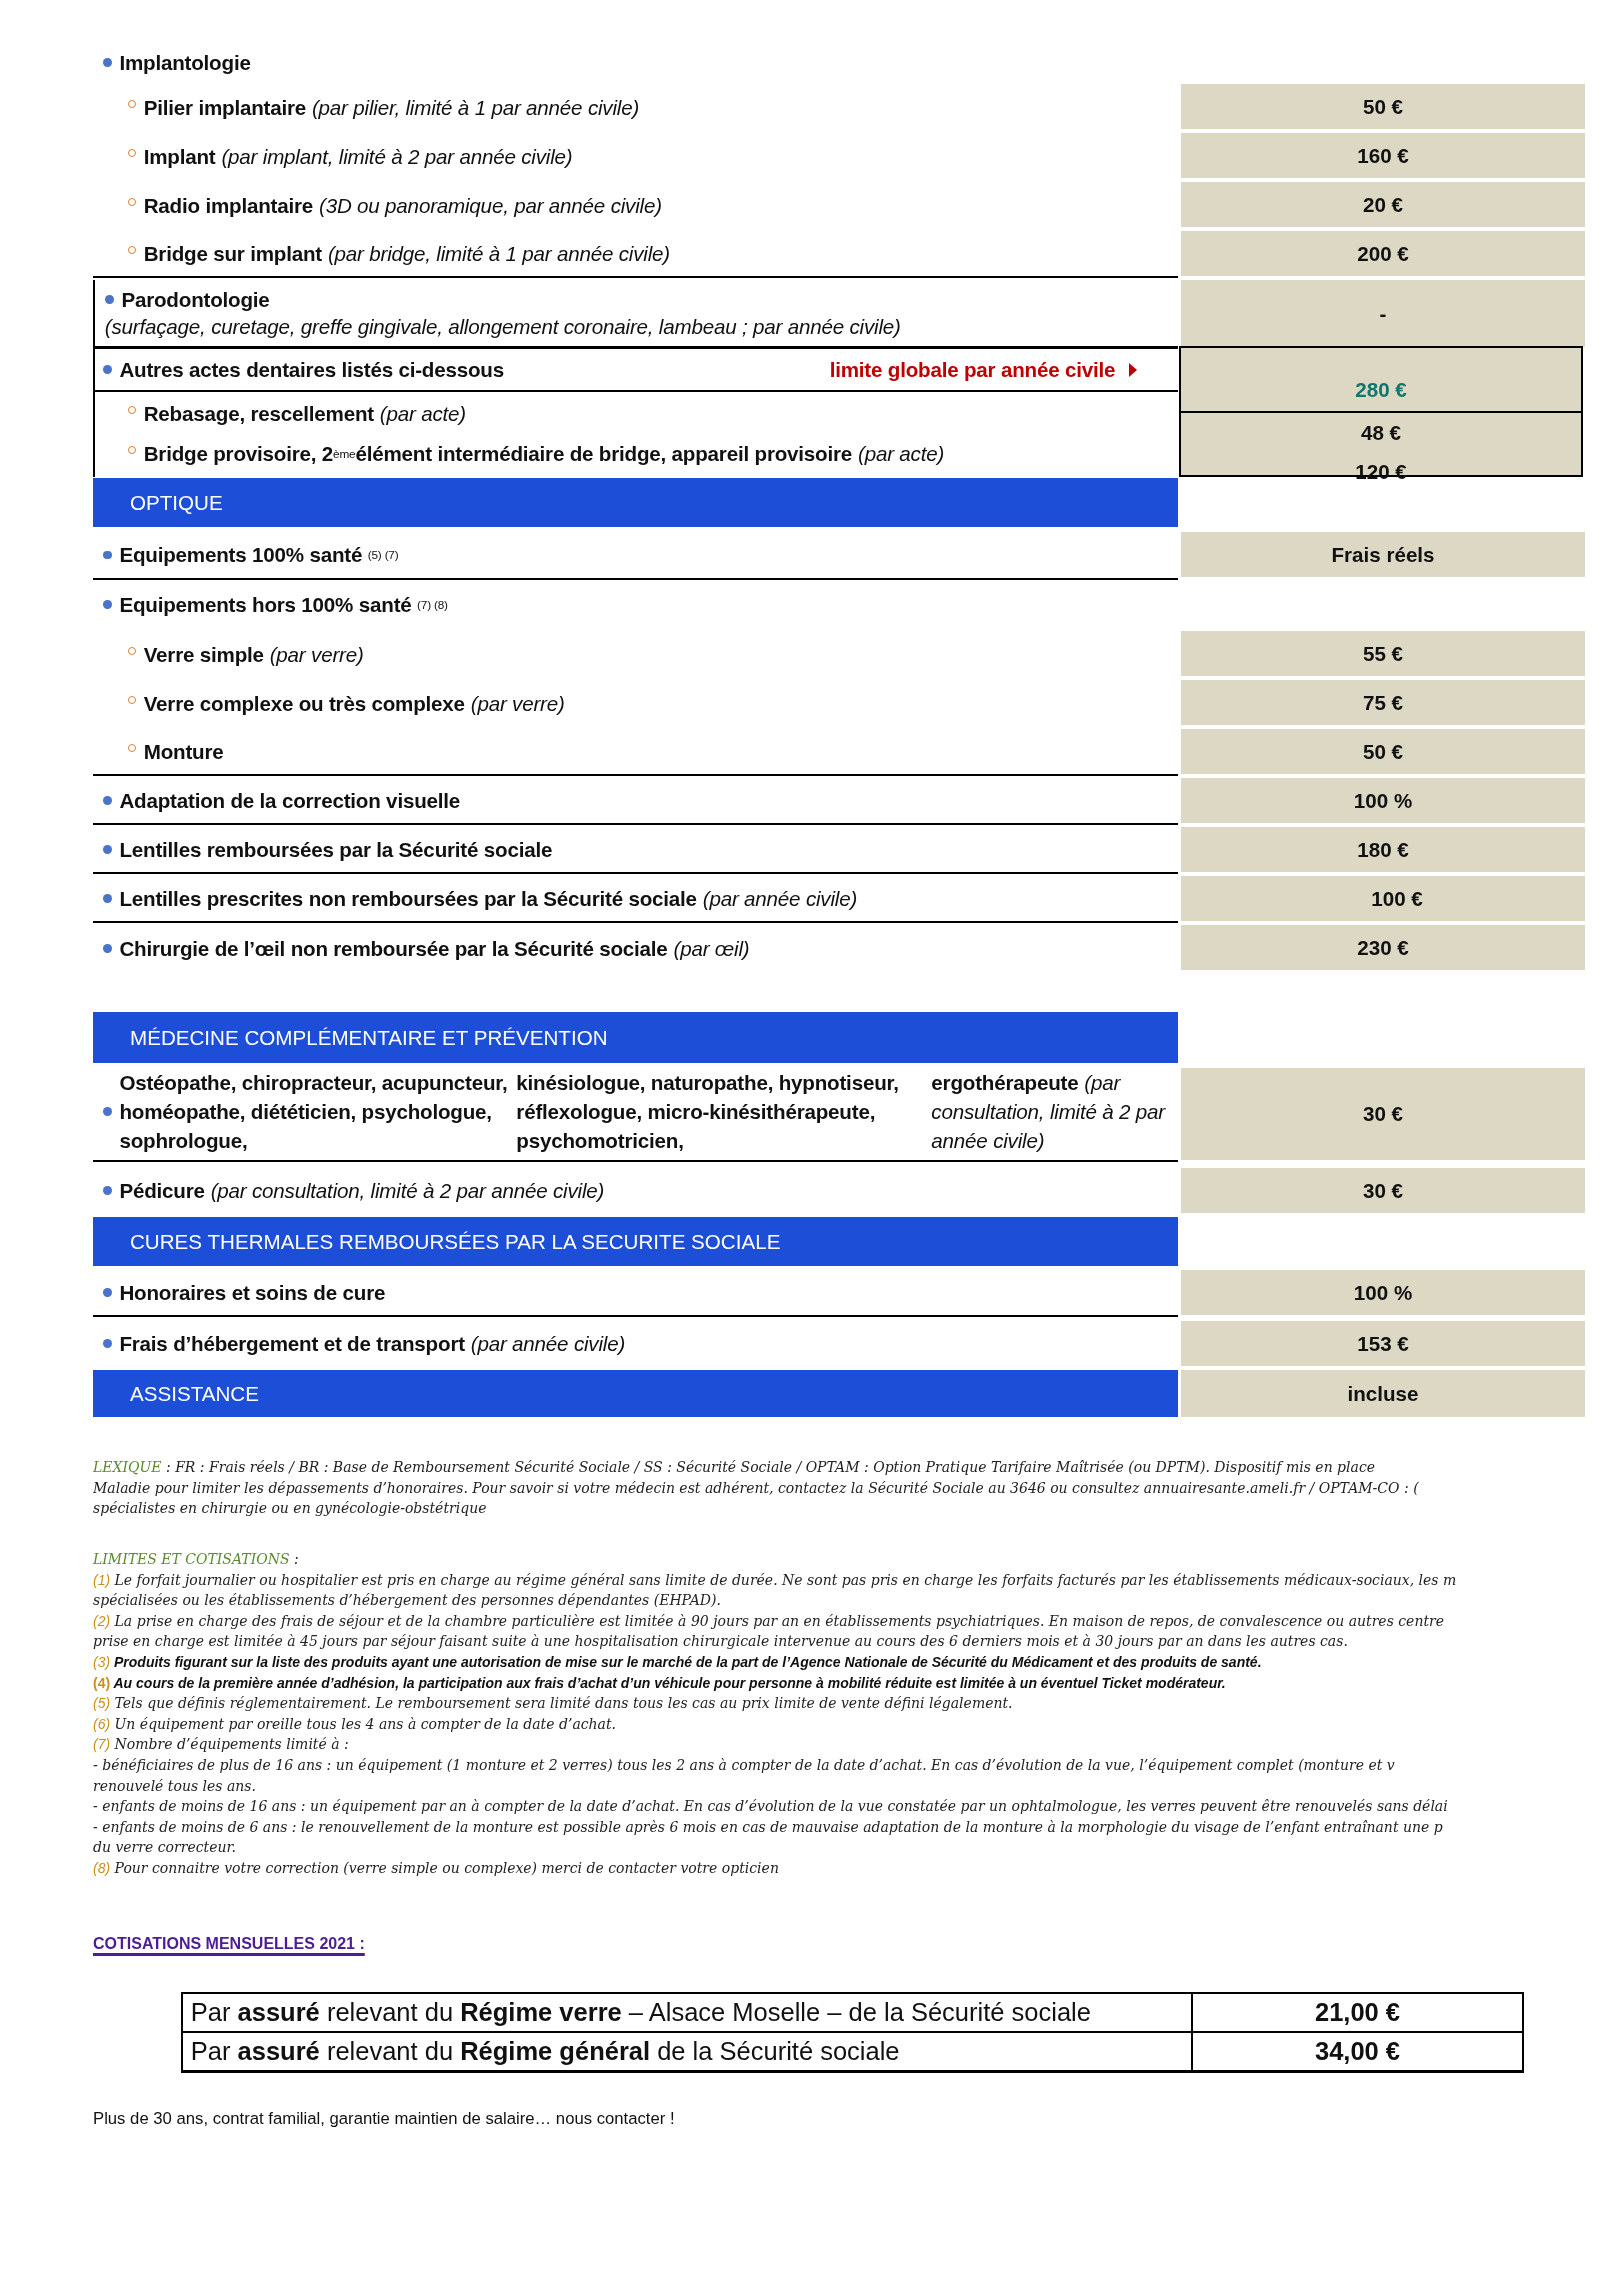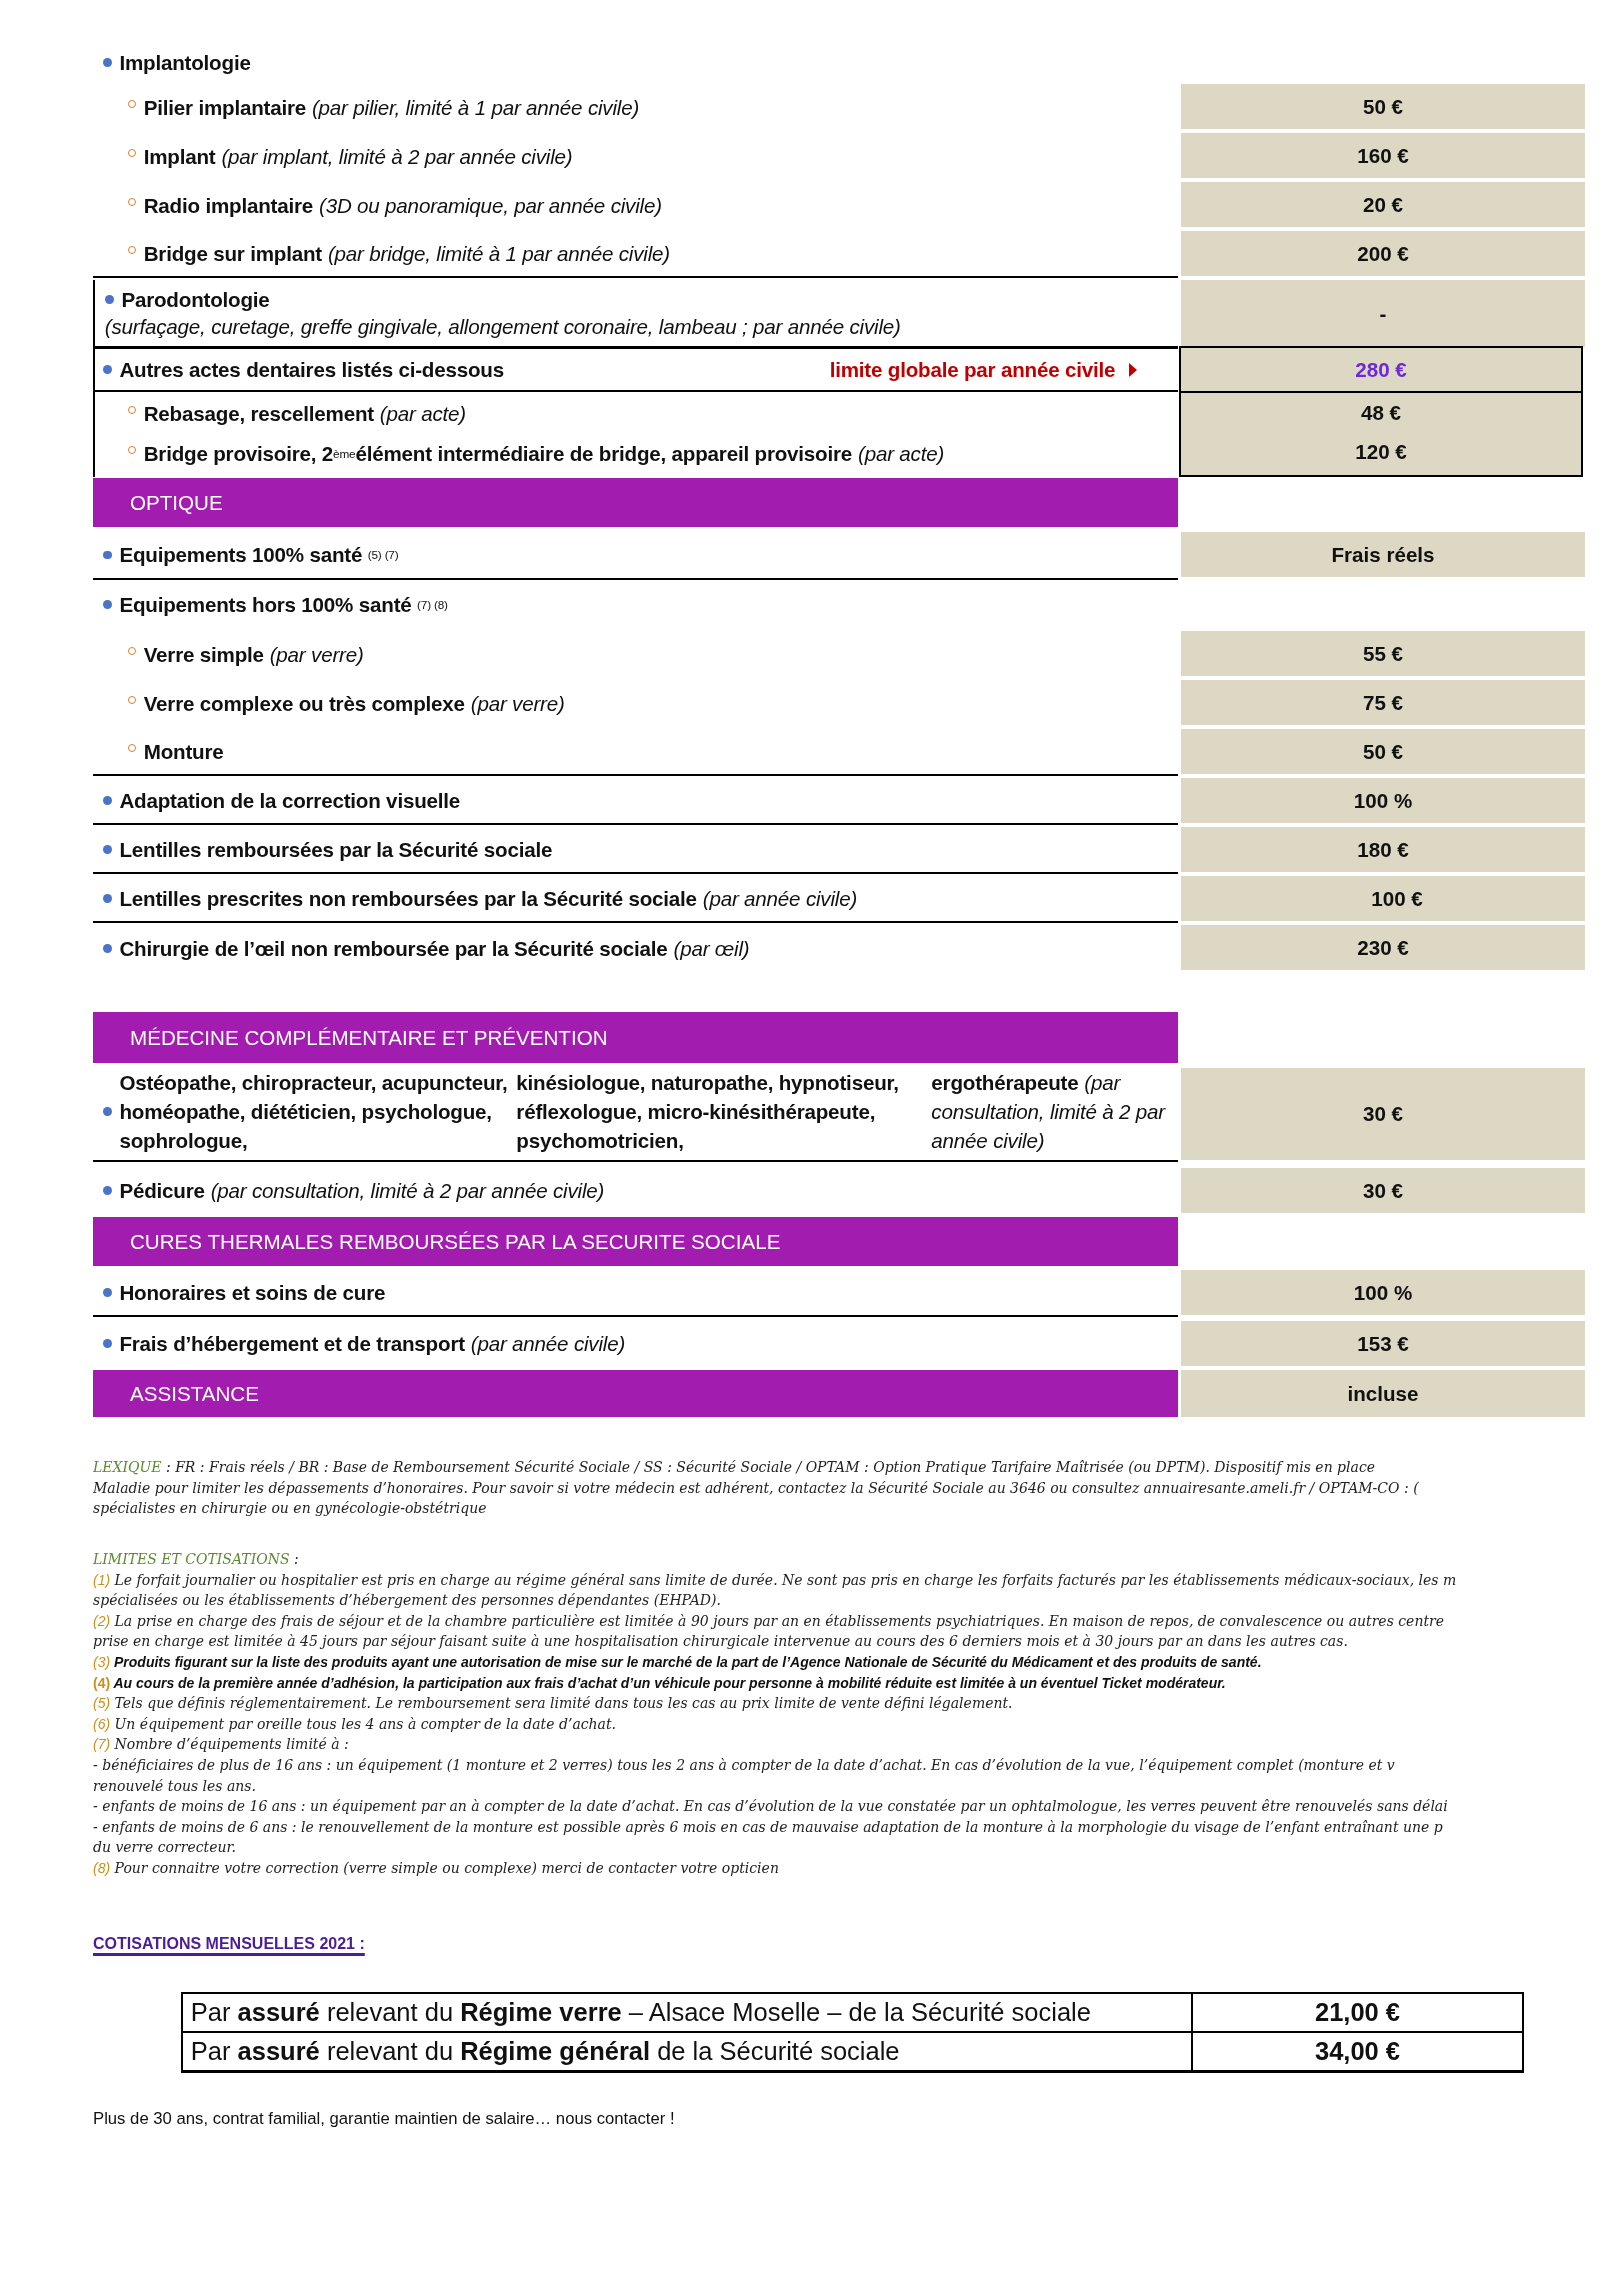--- a/index.html
+++ b/index.html
@@ -10,23 +10,23 @@
   .lab { position: relative; width: 1085px; box-sizing: border-box; font-size: 20.6px; font-weight: bold;
          display: flex; align-items: center; padding-left: 9.8px; letter-spacing: -0.2px; }
   .lab.sub { padding-left: 35px; }
   .lab.bl { border-bottom: 2.9px solid #000; }
   .val { position: absolute; left: 1088px; width: 404px; background: #ddd8c4; font-size: 20.6px;
          font-weight: bold; display: flex; align-items: center; justify-content: center; box-sizing: border-box; }
   .bul { display: inline-block; width: 8.8px; height: 8.8px; border-radius: 50%; background: #4a74c9; margin-right: 7.8px; flex: 0 0 auto; }
   .sbul { display: inline-block; width: 5.9px; height: 5.9px; border-radius: 50%; border: 1.5px solid #e07a2a; margin-right: 7.8px; flex: 0 0 auto; position: relative; top: -3.9px; }
   .it { font-style: italic; font-weight: normal; margin-left: 5.9px; }
   sup { font-size: 11.8px; font-weight: normal; }
-  .green { position: absolute; left: 0; width: 1085px; background: #a21caf; color: #fff; font-size: 20.6px;
+  .green { position: absolute; left: 0; width: 1085px; background: #1d4ed8; color: #fff; font-size: 20.6px;
            display: flex; align-items: center; padding-left: 37px; box-sizing: border-box; }
-  .red { color: #6d28d9; }
+  .red { color: #0f766e; margin-top: 20px; }
   .limite { position: absolute; right: 41px; color: #c00000; font-weight: bold; font-size: 20.6px; display: flex; align-items: center; }
   .tri { width: 0; height: 0; border-top: 7.8px solid transparent; border-bottom: 7.8px solid transparent; border-left: 8.8px solid #c00000; margin-left: 13.7px; }
 
   
   .notes { position: absolute; left: 93px; width: 1475px; font-family: "DejaVu Serif", "Liberation Serif", serif;
            font-style: italic; font-size: 14px; line-height: 20.6px; color: #222; white-space: nowrap; overflow: hidden; }
   .notes .ln { display: block; white-space: nowrap; overflow: hidden; }
   .gtitle { color: #5b8a2f; }
   .num { color: #c9901c; font-family: "Liberation Sans", sans-serif; }
   .boldsans { font-family: "Liberation Sans", sans-serif; font-weight: bold; font-size: 14px; color: #111; }

